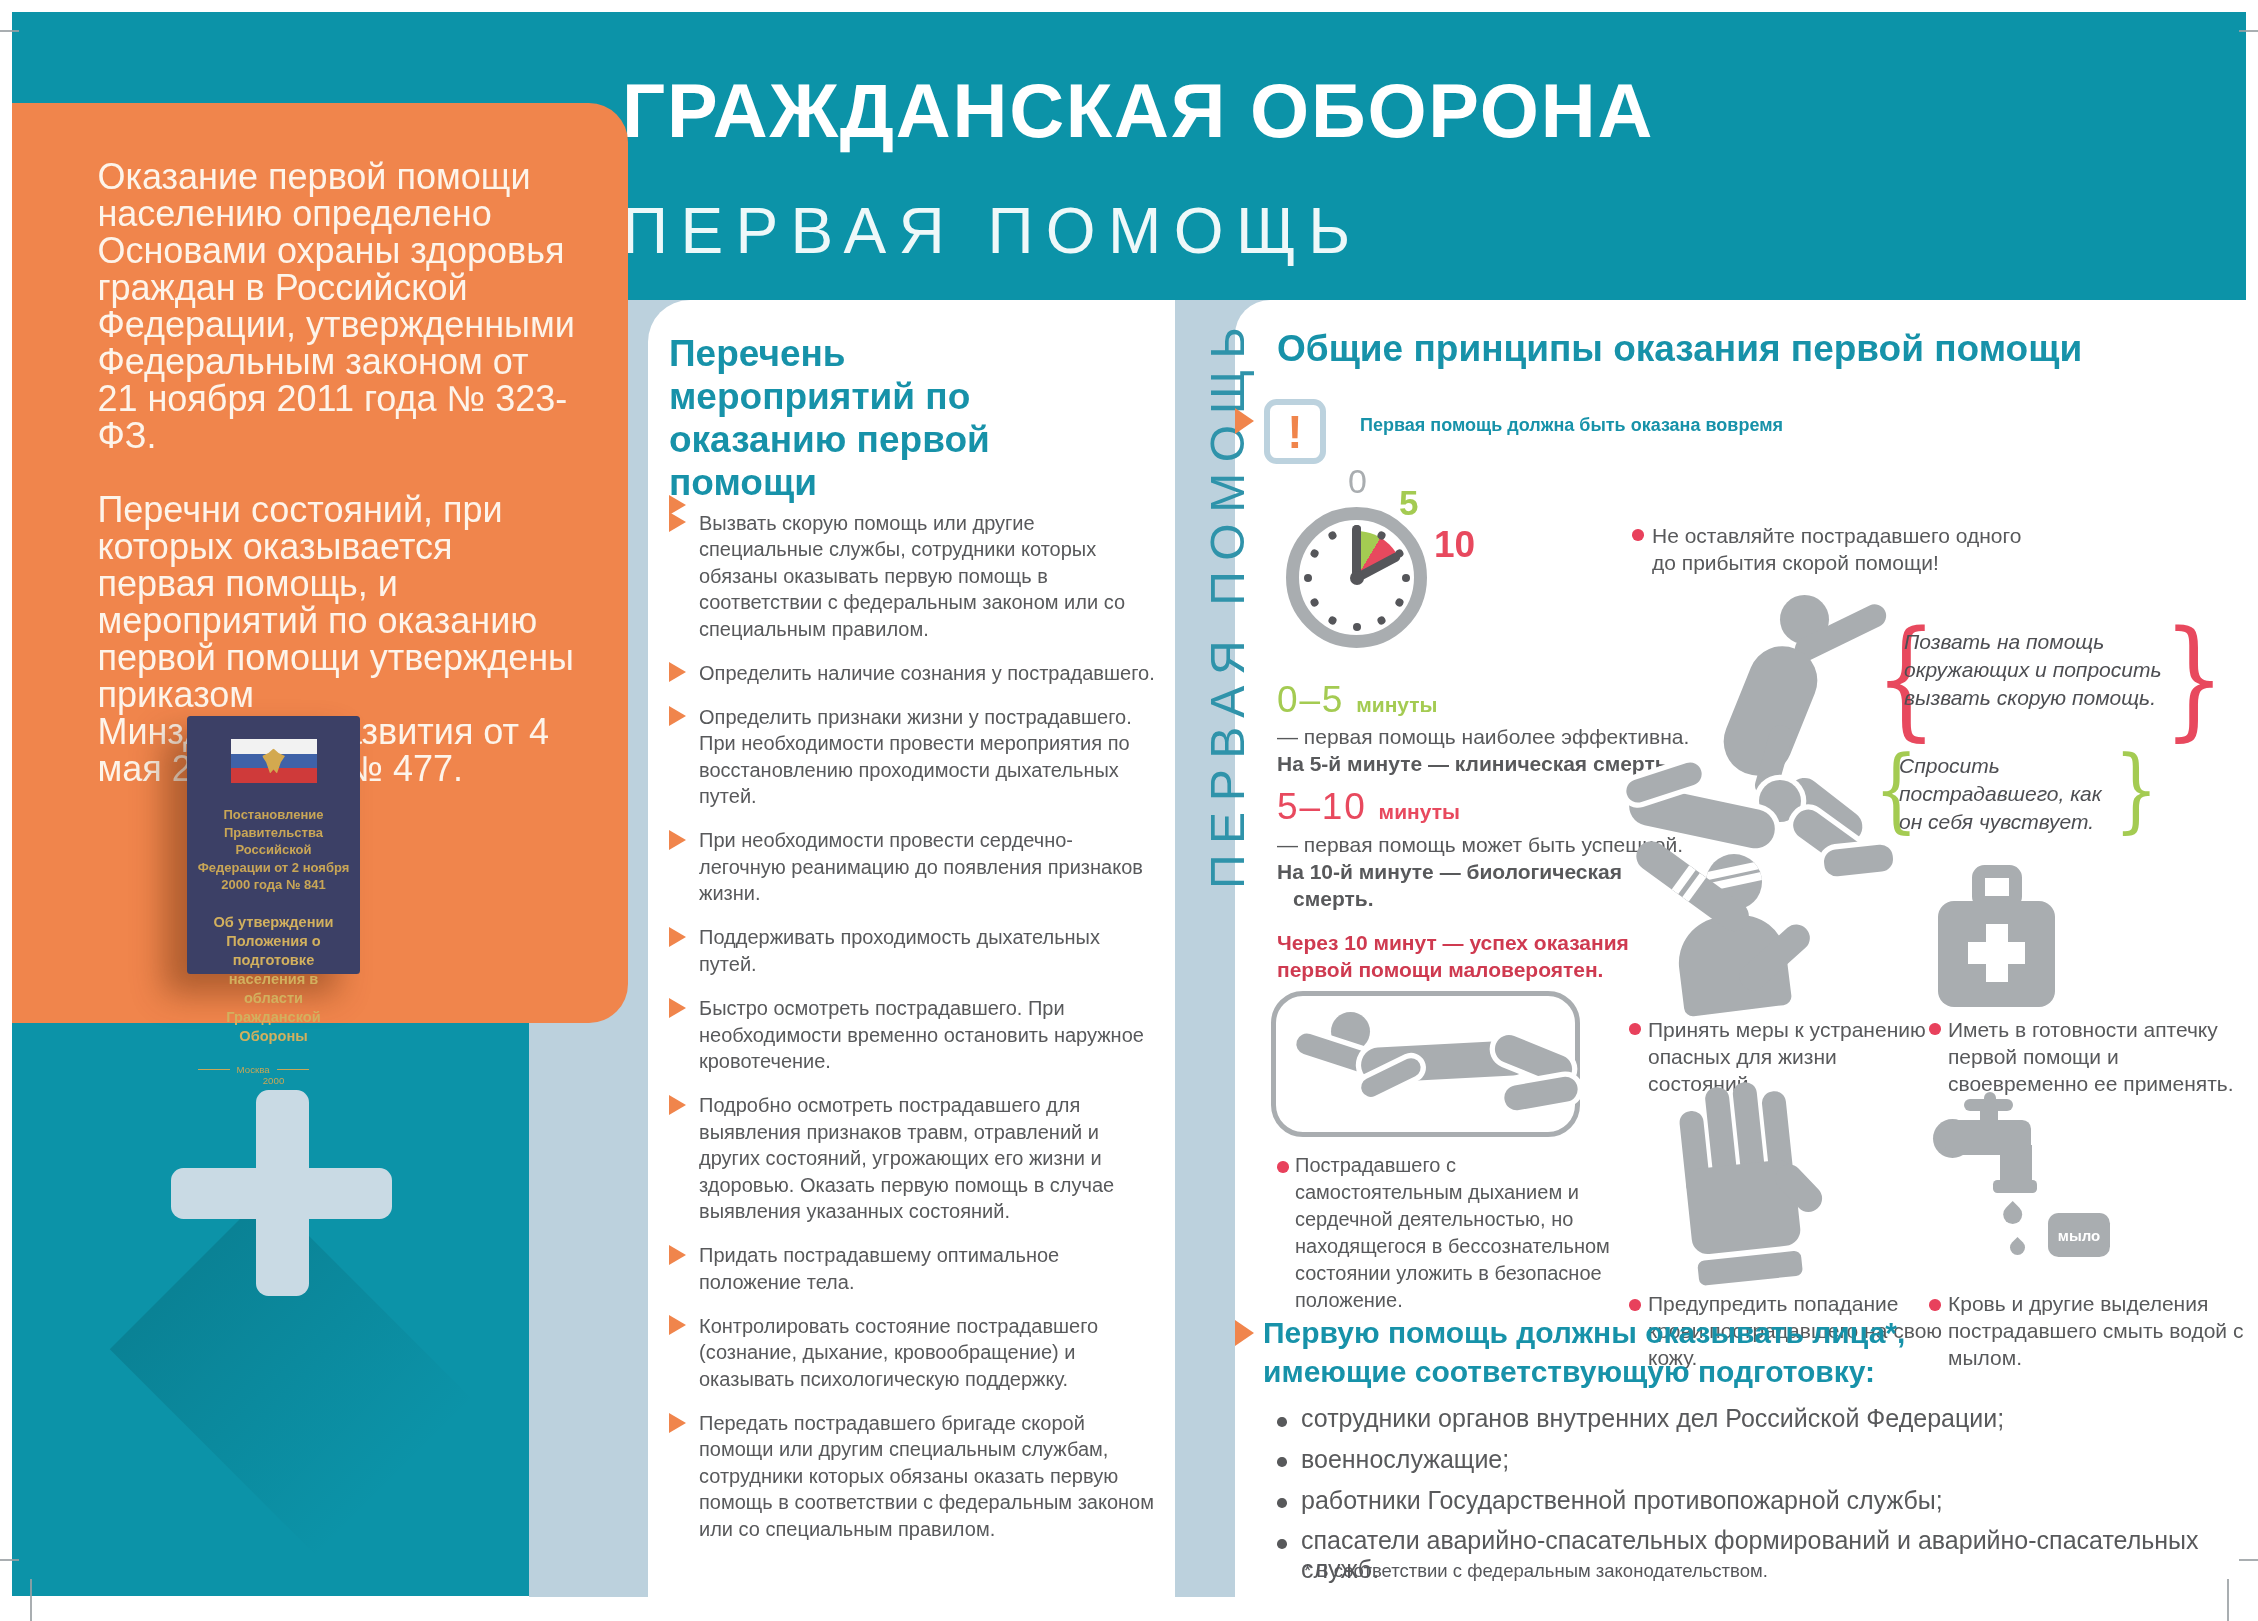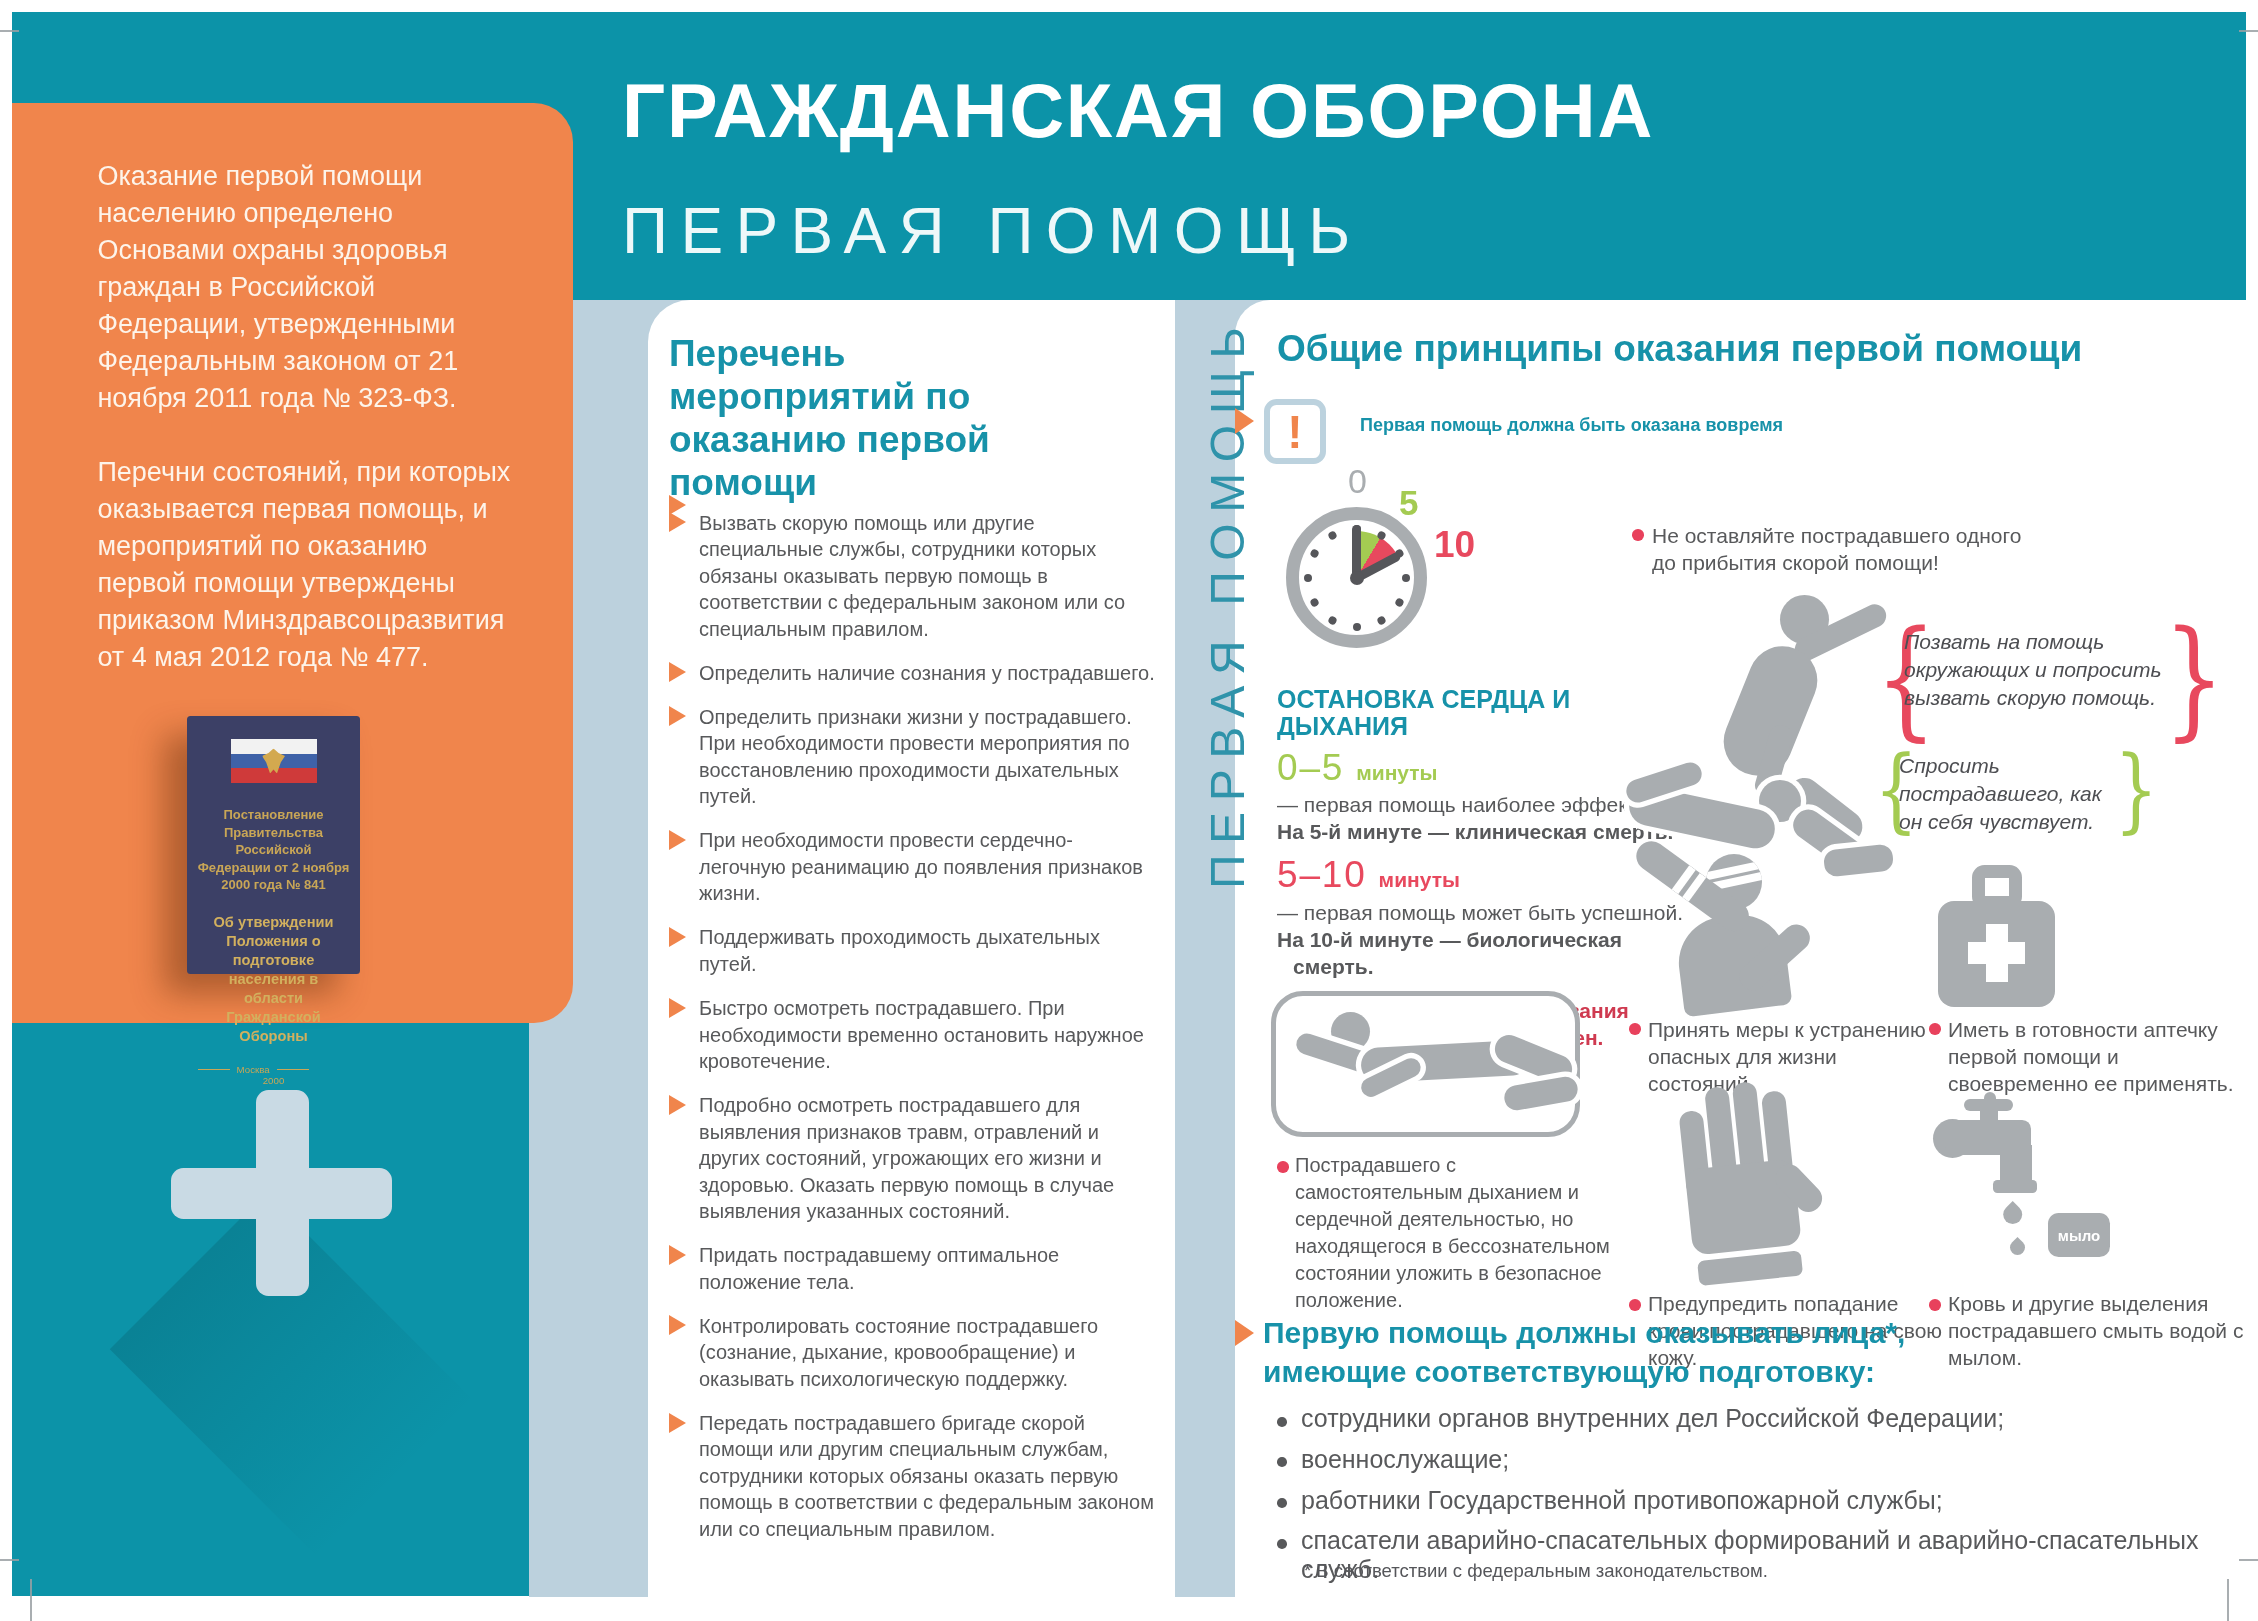--- a/index.html
+++ b/index.html
@@ -10,23 +10,23 @@
   
   .canvas { left:12.4px; top:12.4px; width:2234px; height:1584px; background:#0c93a8; z-index:0; }
   .cross-shadow { left:266px; top:1193px; width:379px; height:221px; z-index:1;
     background:linear-gradient(to right, rgba(0,45,55,.17), rgba(0,45,55,0) 78%);
     transform:rotate(45deg); transform-origin:top left; }
   .strip-left { left:529px; top:300px; width:168px; height:1297px; background:#bcd1dd; z-index:2; }
   .col-list  { left:648px; top:300px; width:527px; height:1297px; background:#ffffff; border-radius:42px 0 0 0; z-index:2; }
   .band      { left:1175px; top:300px; width:104px; height:1297px; background:#bcd1dd; z-index:2; }
   .col-main  { left:1235px; top:300px; width:1013px; height:1297px; background:#ffffff; border-radius:35px 0 0 0; z-index:2; }
 
-  .orange-box { left:12.4px; top:103px; width:561px; height:920px; background:#f0854c;
+  .orange-box { left:12.4px; top:103px; width:616px; height:920px; background:#f0854c;
     border-radius:0 39px 39px 0; z-index:3; padding:55px 51px 0 85px;
-    color:#fdf4ea; font-size:27px; line-height:37px; }
+    color:#fdf4ea; font-size:36px; line-height:37px; }
   .orange-box p + p { margin-top:37px; }
 
   
   .title { left:622px; top:67px; color:#ffffff; font-size:76px; font-weight:bold; letter-spacing:1.8px; z-index:3; }
   .subtitle { left:622px; top:194px; color:#eef8f9; font-size:64px; font-weight:300; letter-spacing:12.4px; z-index:3; }
 
   
   .band-text { left:1175px; top:307px; width:104px; height:582px; z-index:4;
     display:flex; justify-content:center; }
   .band-text span { writing-mode:vertical-rl; transform:rotate(180deg);
@@ -204,21 +204,20 @@
   <div class="cdot" style="transform:rotate(330deg) translateY(-49px)"></div>
   <div class="hand min"></div>
   <div class="hand hr"></div>
   <div class="pivot"></div>
 </div>
 <div class="abs lbl0">0</div>
 <div class="abs lbl5">5</div>
 <div class="abs lbl10">10</div>
 
 <div class="abs cardiac">
-  <div class="ch">ОСТАНОВКА СЕРДЦА И ДЫХАНИЯ</div>
   <div class="range grn"><span>0–5</span> <small>минуты</small></div>
   <div class="dashline mt6">— первая помощь наиболее эффективна.</div>
   <div class="dashline bold">На 5-й минуте — клиническая смерть.</div>
   <div class="range red mt18"><span>5–10</span> <small>минуты</small></div>
   <div class="dashline mt6">— первая помощь может быть успешной.</div>
   <div class="dashline bold">На 10-й минуте — биологическая смерть.</div>
   <div class="after10 mt20">Через 10 минут — успех оказания первой помощи маловероятен.</div>
 </div>
 
 <div class="abs rdot" style="left:1632px;top:529px"></div>

